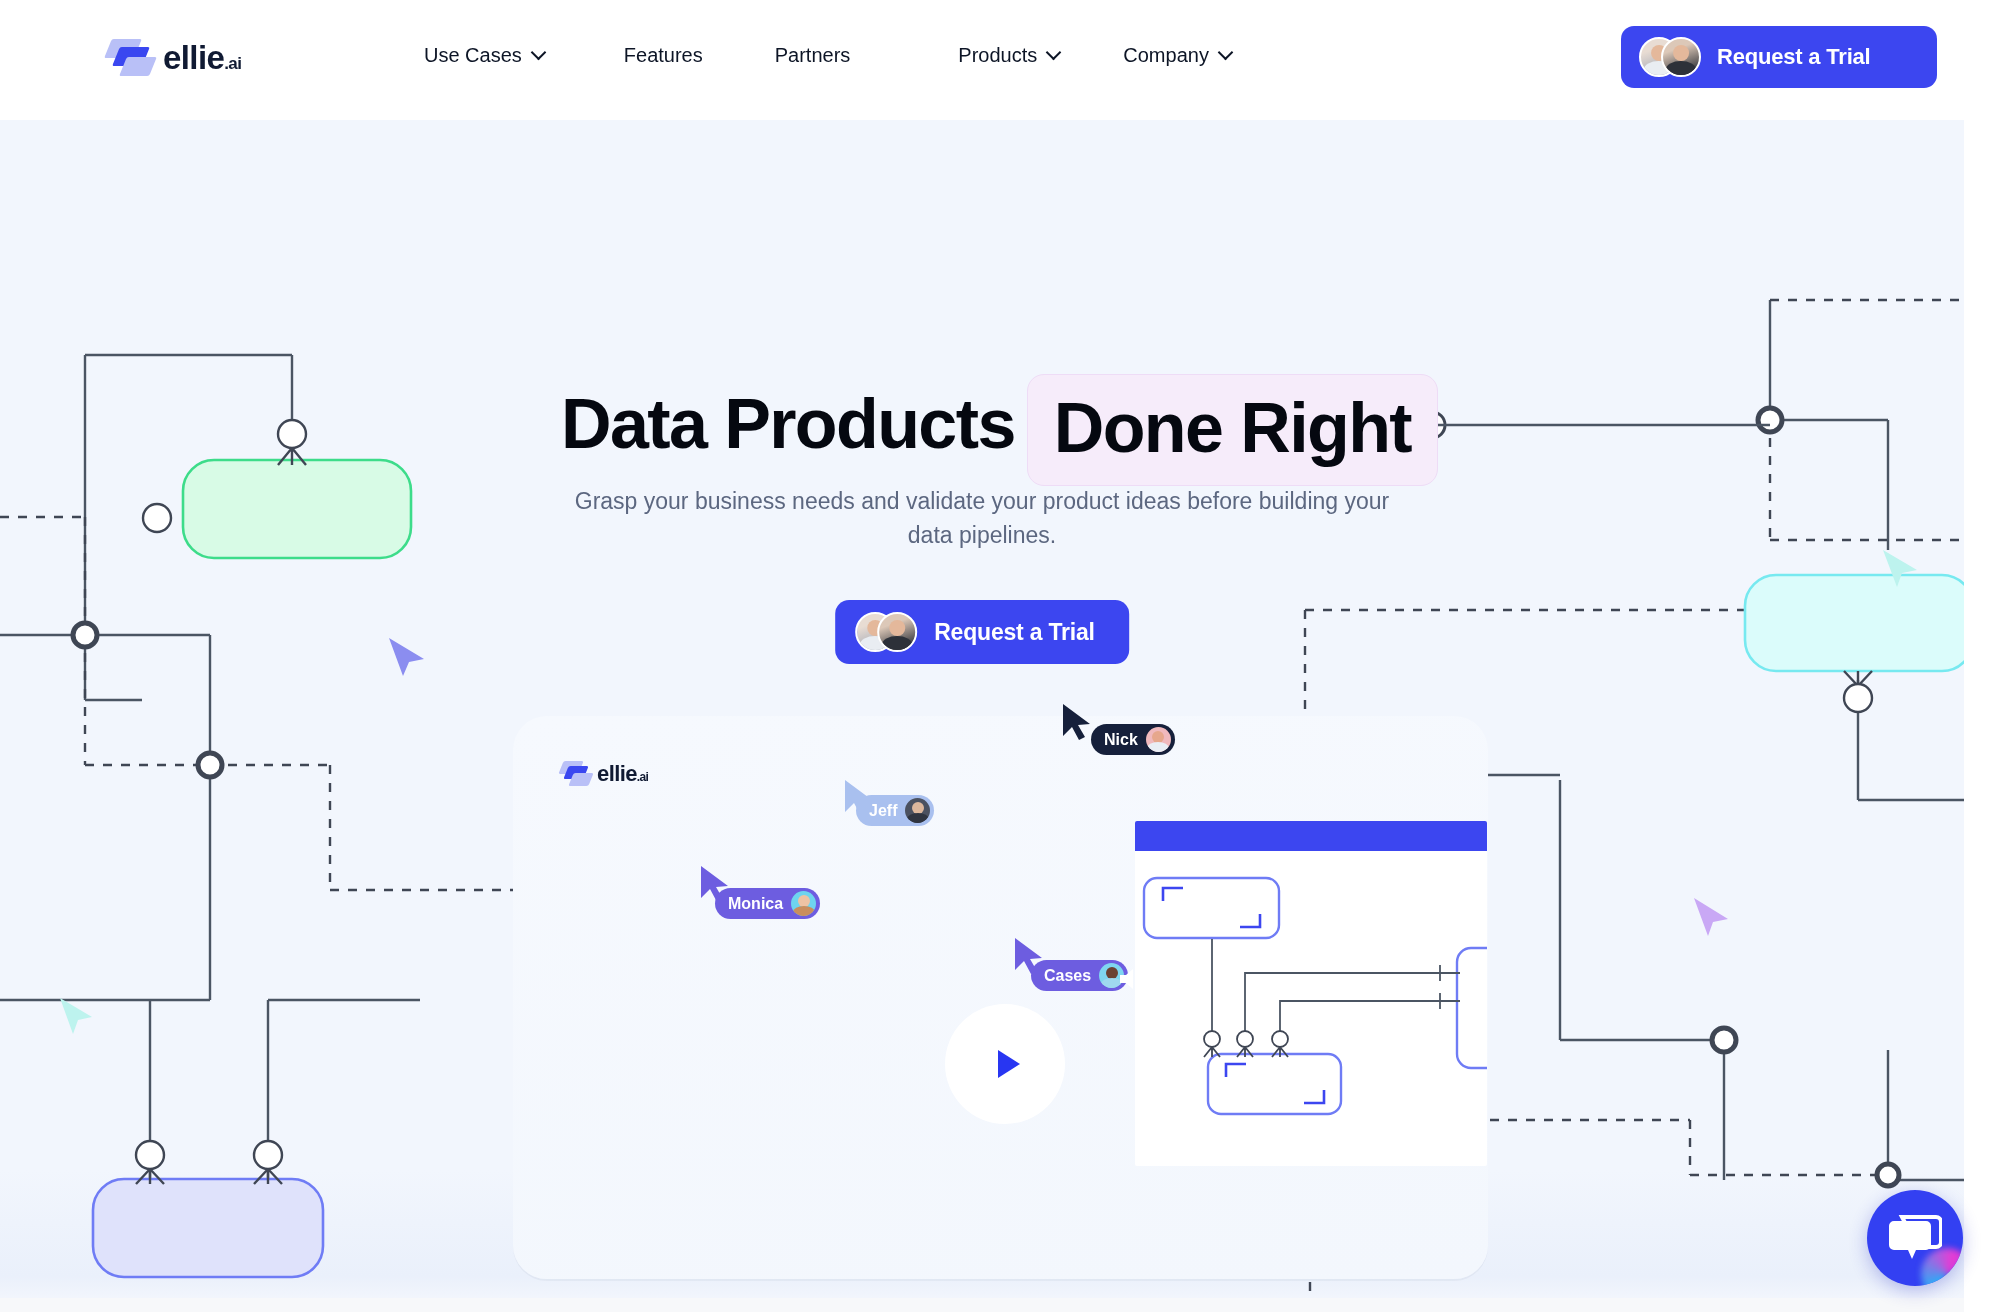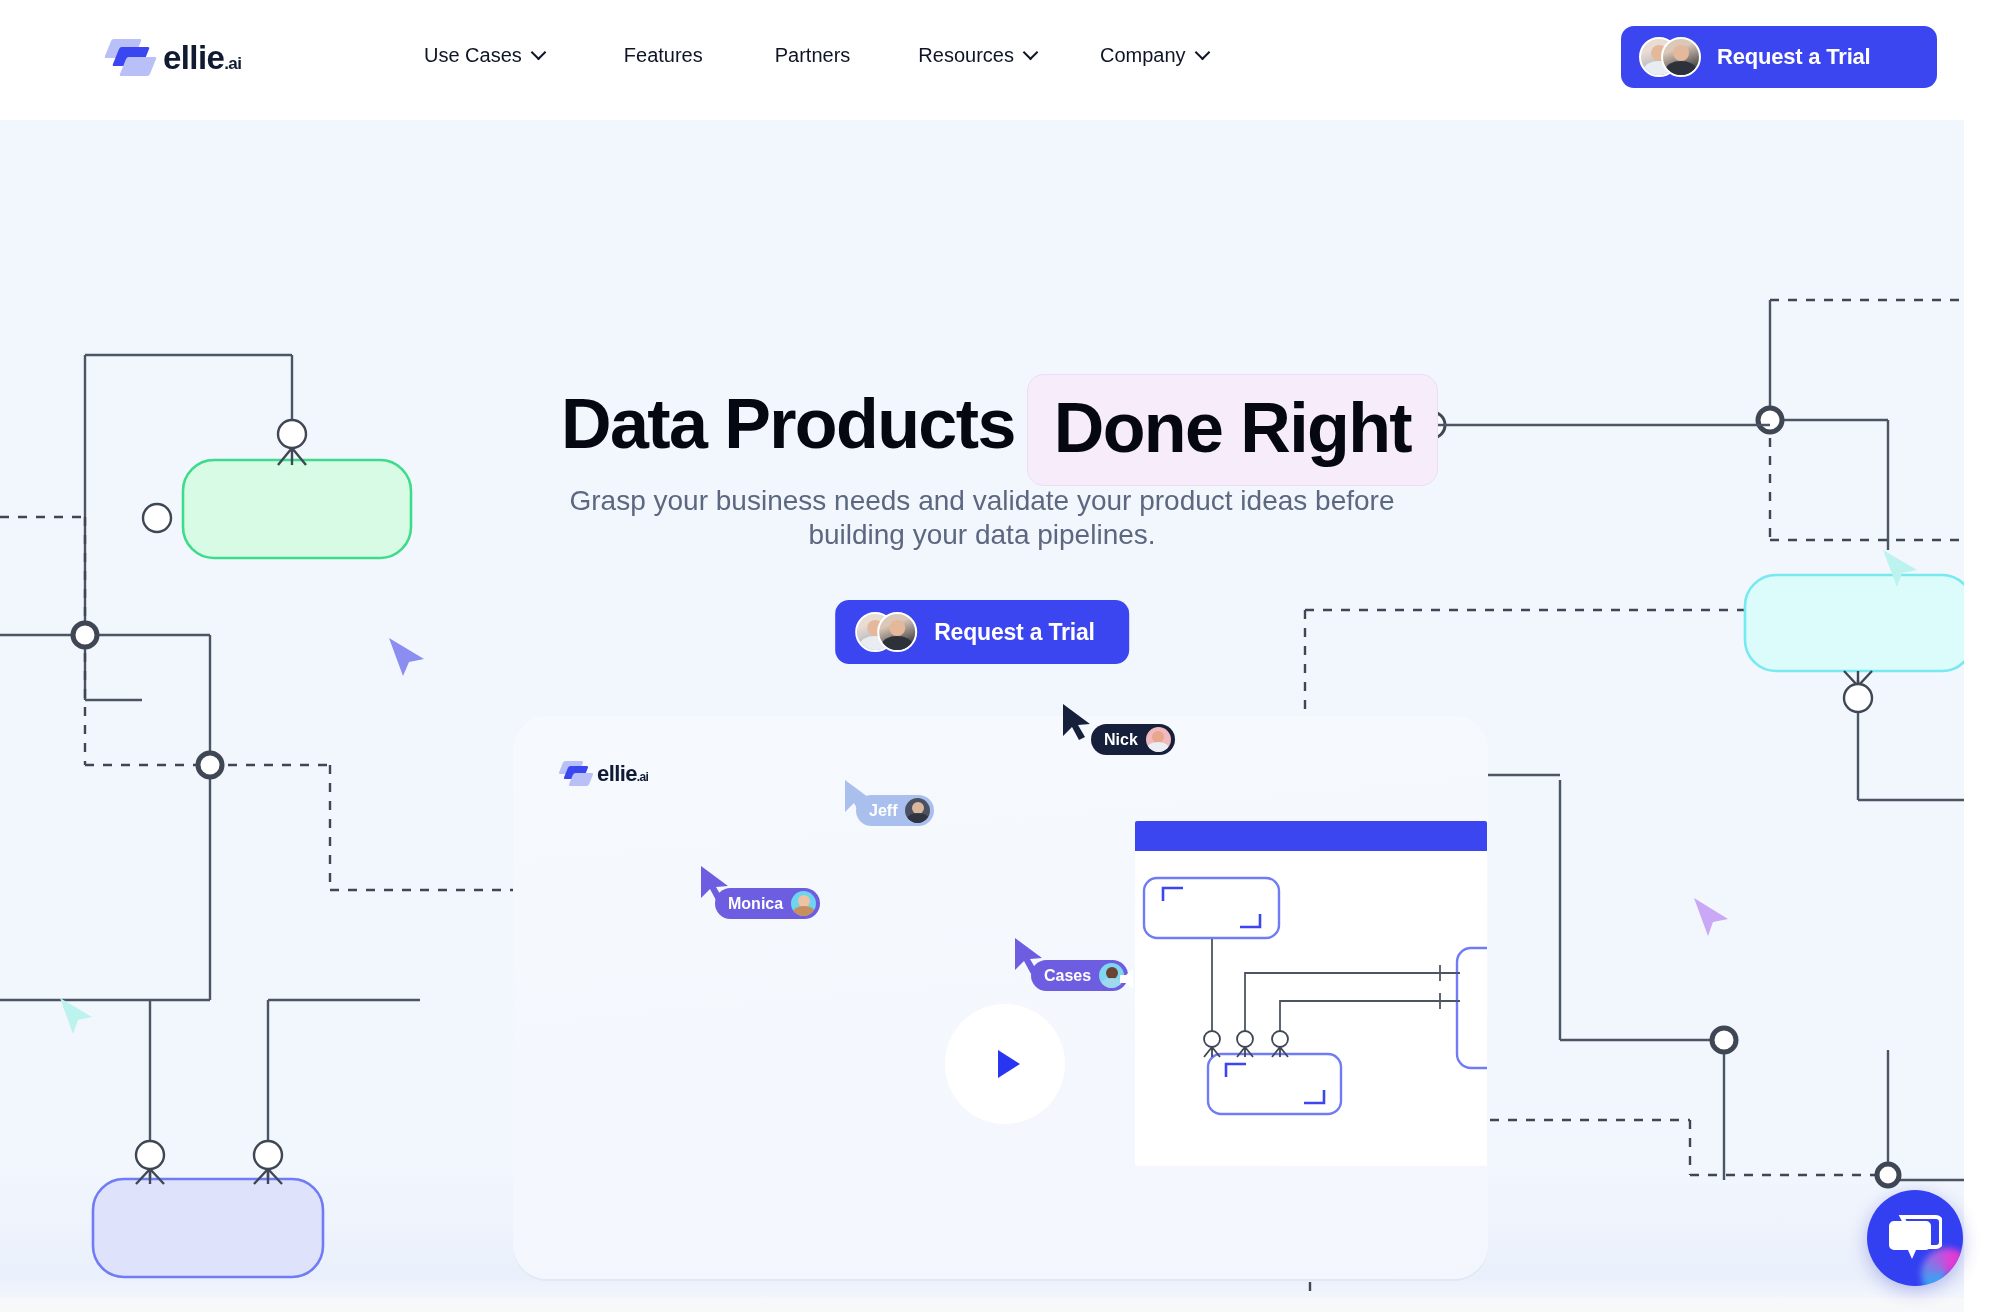--- a/index.html
+++ b/index.html
@@ -47,21 +47,21 @@
   }
   .chev { display: inline-block; width: 13px; height: 13px; position: relative; top: -2px;}
   .chev:after {
     content: ""; position: absolute; left: 0; top: 0;
     width: 9px; height: 9px;
     border-right: 2px solid #0d1526; border-bottom: 2px solid #0d1526;
     transform: rotate(45deg);
   }
   .nav-sp-1 { margin-right: 78px; }
   .nav-sp-2 { margin-right: 72px; text-align: center; }
-  .nav-sp-3 { margin-right: 68px; }
+  .nav-sp-3 { margin-right: 108px; }
   .nav-sp-4 { margin-right: 62px; }
 
   .cta-top {
     position: absolute; right: 62px; top: 26px;
     height: 62px; min-width: 316px;
     background: #3c46f0; border-radius: 13px;
     display: flex; align-items: center; gap: 16px;
     padding: 0 30px 0 18px; cursor: pointer; border: none;
   }
   .cta-top .label { color: #fff; font-size: 22px; font-weight: 700; letter-spacing: -0.2px; }
@@ -97,21 +97,21 @@
   }
   .hl {
     display: inline-block;
     background: #f6ecfa; border: 1px solid #eedcf6;
     border-radius: 17px; padding: 13px 26px 17px 26px;
     margin-left: 12px; position: relative; top: 4px;
   }
   .hero-sub {
     position: absolute; left: 50%; transform: translateX(-50%);
     top: 364px; width: 860px; text-align: center;
-    font-size: 28px; line-height: 34px; color: #5c6780; font-weight: 400;
+    font-size: 23px; line-height: 34px; color: #5c6780; font-weight: 400;
     z-index: 10;
   }
   .cta-hero {
     position: absolute; left: 50%; transform: translateX(-50%);
     top: 480px; height: 64px;
     background: #3c46f0; border-radius: 14px;
     display: flex; align-items: center; gap: 17px;
     padding: 0 34px 0 20px; cursor: pointer; border: none; z-index: 12;
   }
   .cta-hero .label { color: #fff; font-size: 23px; font-weight: 700; letter-spacing: -0.2px; }
@@ -410,21 +410,21 @@
         <span>Use Cases</span>
         <span class="chev"></span>
       </div>
       <div class="nav-item nav-sp-2">
         <span>Features</span>
       </div>
       <div class="nav-item nav-sp-3">
         <span>Partners</span>
       </div>
       <div class="nav-item nav-sp-4">
-        <span>Resources</span>
+        <span>Products</span>
         <span class="chev"></span>
       </div>
       <div class="nav-item">
         <span>Company</span>
         <span class="chev"></span>
       </div>
     </nav>
 
     <button class="cta-top">
       <span class="avatars">

